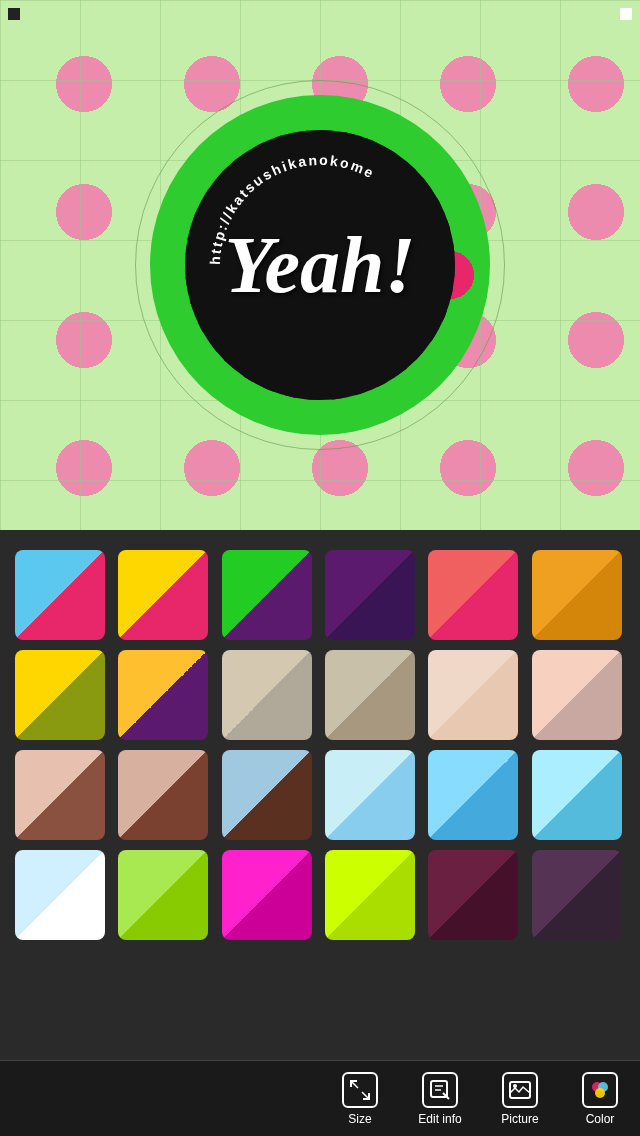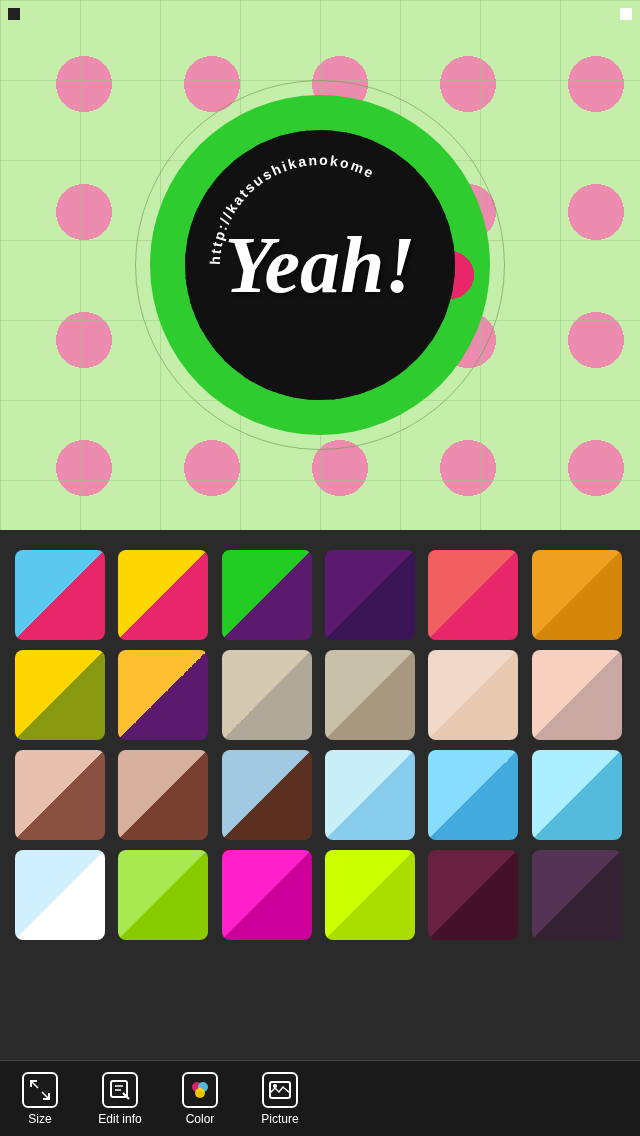--- a/index.html
+++ b/index.html
@@ -230,21 +230,21 @@
     }
 
     
     #toolbar {
       width: 640px;
       height: 76px;
       background: #1a1a1a;
       border-top: 1px solid #444;
       display: flex;
       align-items: center;
-      justify-content: flex-start;
+      justify-content: flex-end;
     }
 
     .toolbar-btn {
       display: flex;
       flex-direction: column;
       align-items: center;
       gap: 4px;
       cursor: pointer;
       padding: 6px 10px;
       min-width: 80px;
@@ -370,34 +370,34 @@
         <line x1="14" y1="14" x2="20" y2="20" stroke="white" stroke-width="2"></line>
         <line x1="6" y1="7" x2="14" y2="7" stroke="white" stroke-width="1.5"></line>
         <line x1="6" y1="11" x2="12" y2="11" stroke="white" stroke-width="1.5"></line>
       </svg>
     </div>
     <span class="toolbar-label">Edit info</span>
   </div>
 
   <div class="toolbar-btn">
     <div class="toolbar-icon">
+      <svg width="22" height="22" viewBox="0 0 22 22" fill="none">
+        <rect x="1" y="3" width="20" height="16" rx="2" stroke="white" stroke-width="2" fill="none"></rect>
+        <polyline points="1,14 6,9 10,13 14,8 21,14" stroke="white" stroke-width="1.5" fill="none"></polyline>
+        <circle cx="6" cy="7" r="2" fill="white"></circle>
+      </svg>
+    </div>
+    <span class="toolbar-label">Picture</span>
+  </div>
+
+  <div class="toolbar-btn">
+    <div class="toolbar-icon">
       <svg width="22" height="22" viewBox="0 0 22 22">
         <circle cx="8" cy="8" r="5" fill="#e8266a" opacity="0.9"></circle>
         <circle cx="14" cy="8" r="5" fill="#5bc8f0" opacity="0.9"></circle>
         <circle cx="11" cy="14" r="5" fill="#ffd700" opacity="0.9"></circle>
       </svg>
     </div>
     <span class="toolbar-label">Color</span>
   </div>
 
-  <div class="toolbar-btn">
-    <div class="toolbar-icon">
-      <svg width="22" height="22" viewBox="0 0 22 22" fill="none">
-        <rect x="1" y="3" width="20" height="16" rx="2" stroke="white" stroke-width="2" fill="none"></rect>
-        <polyline points="1,14 6,9 10,13 14,8 21,14" stroke="white" stroke-width="1.5" fill="none"></polyline>
-        <circle cx="6" cy="7" r="2" fill="white"></circle>
-      </svg>
-    </div>
-    <span class="toolbar-label">Picture</span>
-  </div>
-
 
 </div>
 
 </body></html>

